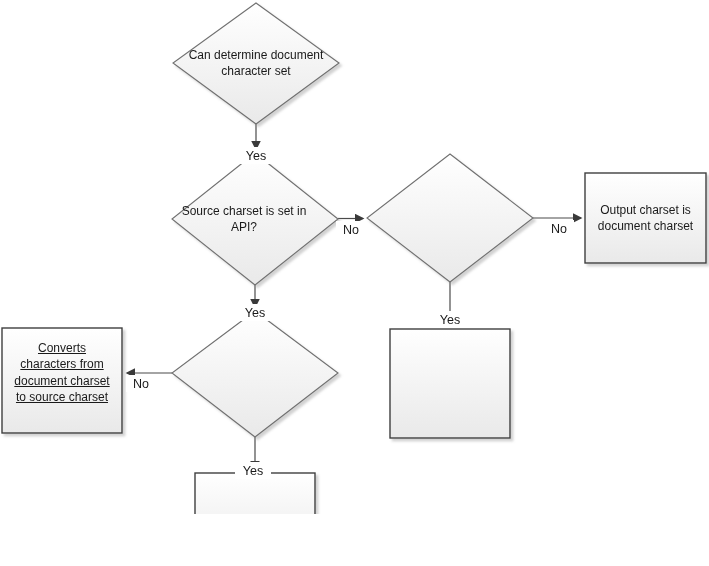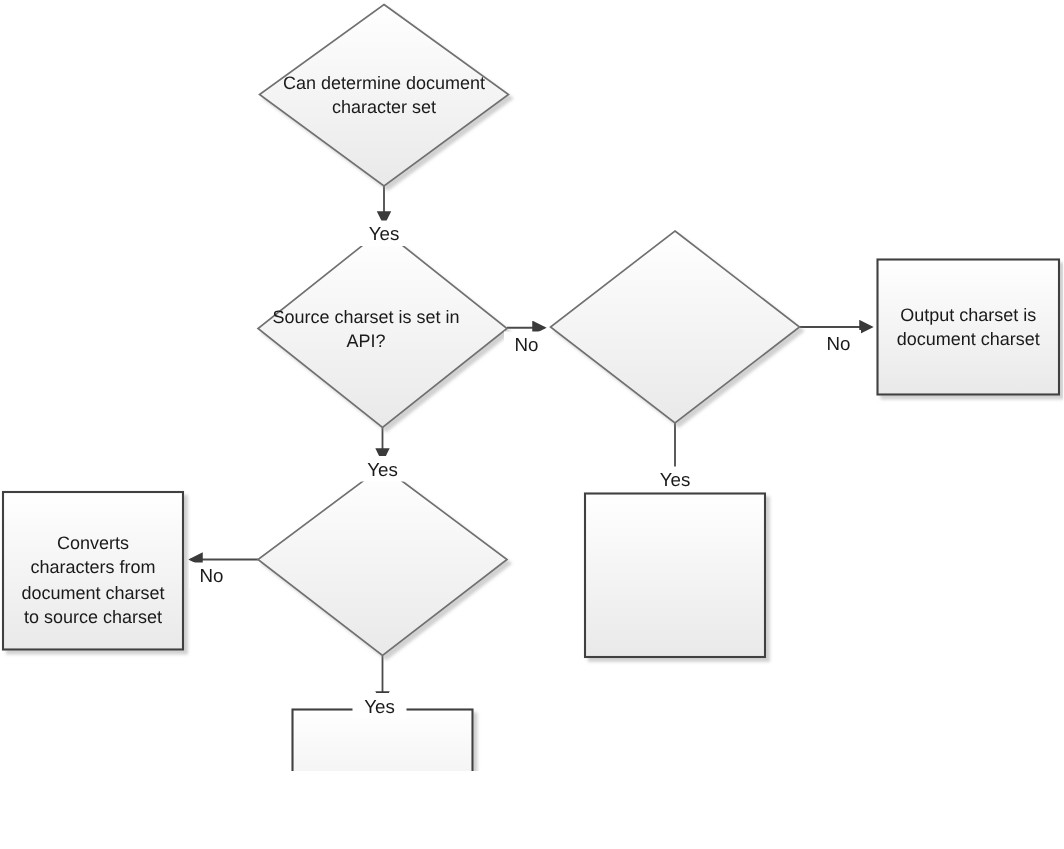--- a/index.html
+++ b/index.html
@@ -69,21 +69,21 @@
 
     <rect class="shape rect" x="585" y="173" width="121" height="90"></rect>
     <rect class="shape rect" x="390" y="329" width="120" height="109"></rect>
     <rect class="shape rect" x="2" y="328" width="120" height="105"></rect>
     <rect class="shape rect" x="195" y="473" width="120" height="87"></rect>
   </svg>
 
   <div class="node-label" style="left:188px;top:25px;width:136px;height:76px;">Can determine document character set</div>
   <div class="node-label" style="left:178px;top:192px;width:132px;height:54px;">Source charset is set in API?</div>
   <div class="node-label" style="left:589px;top:178px;width:113px;height:80px;">Output charset is document charset</div>
-  <div class="node-label" style="left:12px;top:339px;width:100px;height:95px;">Converts characters from document charset to source charset</div>
+  <div class="node-label" style="left:12px;top:325px;width:100px;height:95px;text-decoration:underline;">Converts characters from document charset to source charset</div>
 
   <div class="edge-label" style="left:238px;top:131px;width:36px;height:17px;">Yes</div>
   <div class="edge-label" style="left:336px;top:205px;width:30px;height:17px;">No</div>
   <div class="edge-label" style="left:237px;top:288px;width:36px;height:17px;">Yes</div>
   <div class="edge-label" style="left:544px;top:204px;width:30px;height:17px;">No</div>
   <div class="edge-label" style="left:432px;top:295px;width:36px;height:17px;">Yes</div>
   <div class="edge-label" style="left:126px;top:359px;width:30px;height:17px;">No</div>
   <div class="edge-label" style="left:235px;top:446px;width:36px;height:17px;">Yes</div>
 
 </div>

